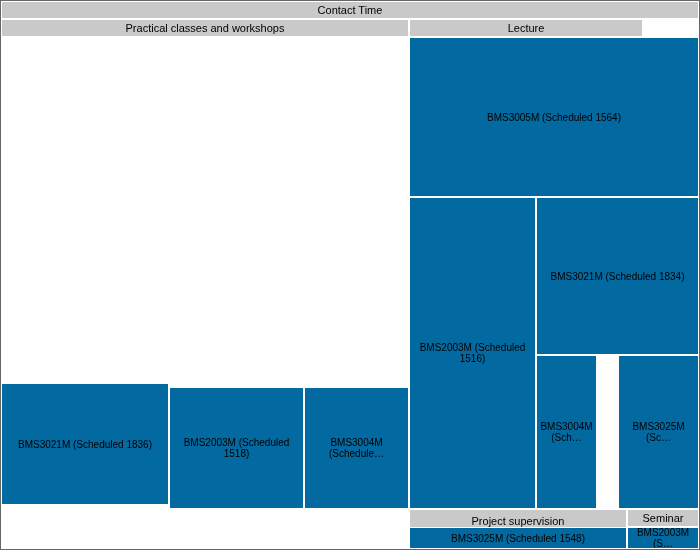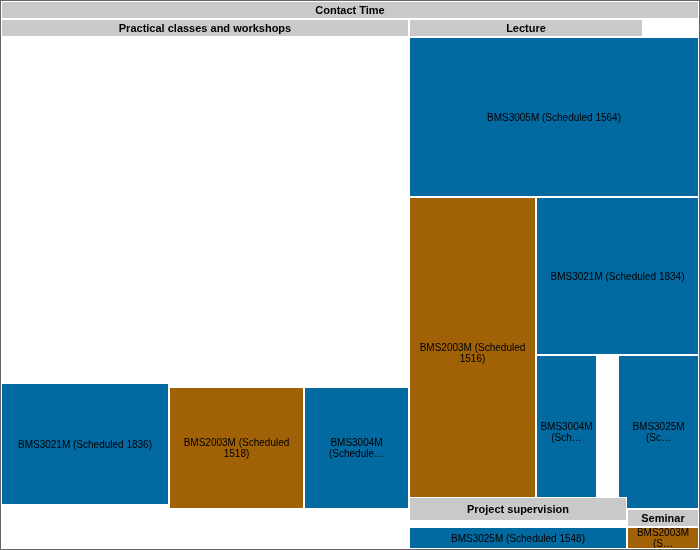--- a/index.html
+++ b/index.html
@@ -1,20 +1,20 @@
 <!DOCTYPE html>
 <html><head>
 <meta charset="utf-8">
 <style>
   html,body{margin:0;padding:0;font-family:Arial,Helvetica,sans-serif;background:#fff}
   .treemap{position:relative;width:700px;height:550px;border:1px solid #666;box-sizing:border-box}
-  .hdr{position:absolute;background:#c9c9c9;border:1px solid #fff;box-sizing:border-box;font-size:11px;font-weight:bold;color:#000;display:flex;align-items:center;justify-content:center;text-align:center}
+  .hdr{position:absolute;background:#c9c9c9;border:1px solid #fff;box-sizing:border-box;font-size:11px;font-weight:normal;color:#000;display:flex;align-items:center;justify-content:center;text-align:center}
   .cell{position:absolute;border:1px solid #fff;box-sizing:border-box;font-size:10px;color:#000;display:flex;align-items:center;justify-content:center;text-align:center;overflow:hidden;padding:2px}
   .green{background:#0369a1}
-  .orange{background:#a16207}
+  .orange{background:#0369a1}
 </style>
 </head>
 <body>
 
 <div class="treemap">
 
   <div class="hdr" style="left:0;top:0;width:698px;height:18px">Contact Time</div>
 
   <div class="hdr" style="left:0;top:18px;width:408px;height:18px">Practical classes and workshops</div>
   <div class="hdr" style="left:408px;top:18px;width:234px;height:18px">Lecture</div>
@@ -22,19 +22,19 @@
   <div class="cell green" style="left:0;top:382px;width:168px;height:122px">BMS3021M (Scheduled 1836)</div>
   <div class="cell orange" style="left:168px;top:386px;width:135px;height:122px">BMS2003M (Scheduled 1518)</div>
   <div class="cell green" style="left:303px;top:386px;width:105px;height:122px">BMS3004M (Schedule…</div>
 
   <div class="cell green" style="left:408px;top:36px;width:290px;height:160px">BMS3005M (Scheduled 1564)</div>
   <div class="cell orange" style="left:408px;top:196px;width:127px;height:312px">BMS2003M (Scheduled 1516)</div>
   <div class="cell green" style="left:535px;top:196px;width:163px;height:158px">BMS3021M (Scheduled 1834)</div>
   <div class="cell green" style="left:535px;top:354px;width:61px;height:154px">BMS3004M (Sch…</div>
   <div class="cell green" style="left:617px;top:354px;width:81px;height:154px">BMS3025M (Sc…</div>
 
-  <div class="hdr" style="left:408px;top:496px;width:218px;height:24px">Project supervision</div>
+  <div class="hdr" style="left:408px;top:508px;width:218px;height:24px">Project supervision</div>
   <div class="cell green" style="left:408px;top:526px;width:218px;height:22px">BMS3025M (Scheduled 1548)</div>
 
   <div class="hdr" style="left:626px;top:508px;width:72px;height:18px">Seminar</div>
   <div class="cell orange" style="left:626px;top:526px;width:72px;height:22px">BMS2003M (S…</div>
 
 </div>
 
 </body></html>

